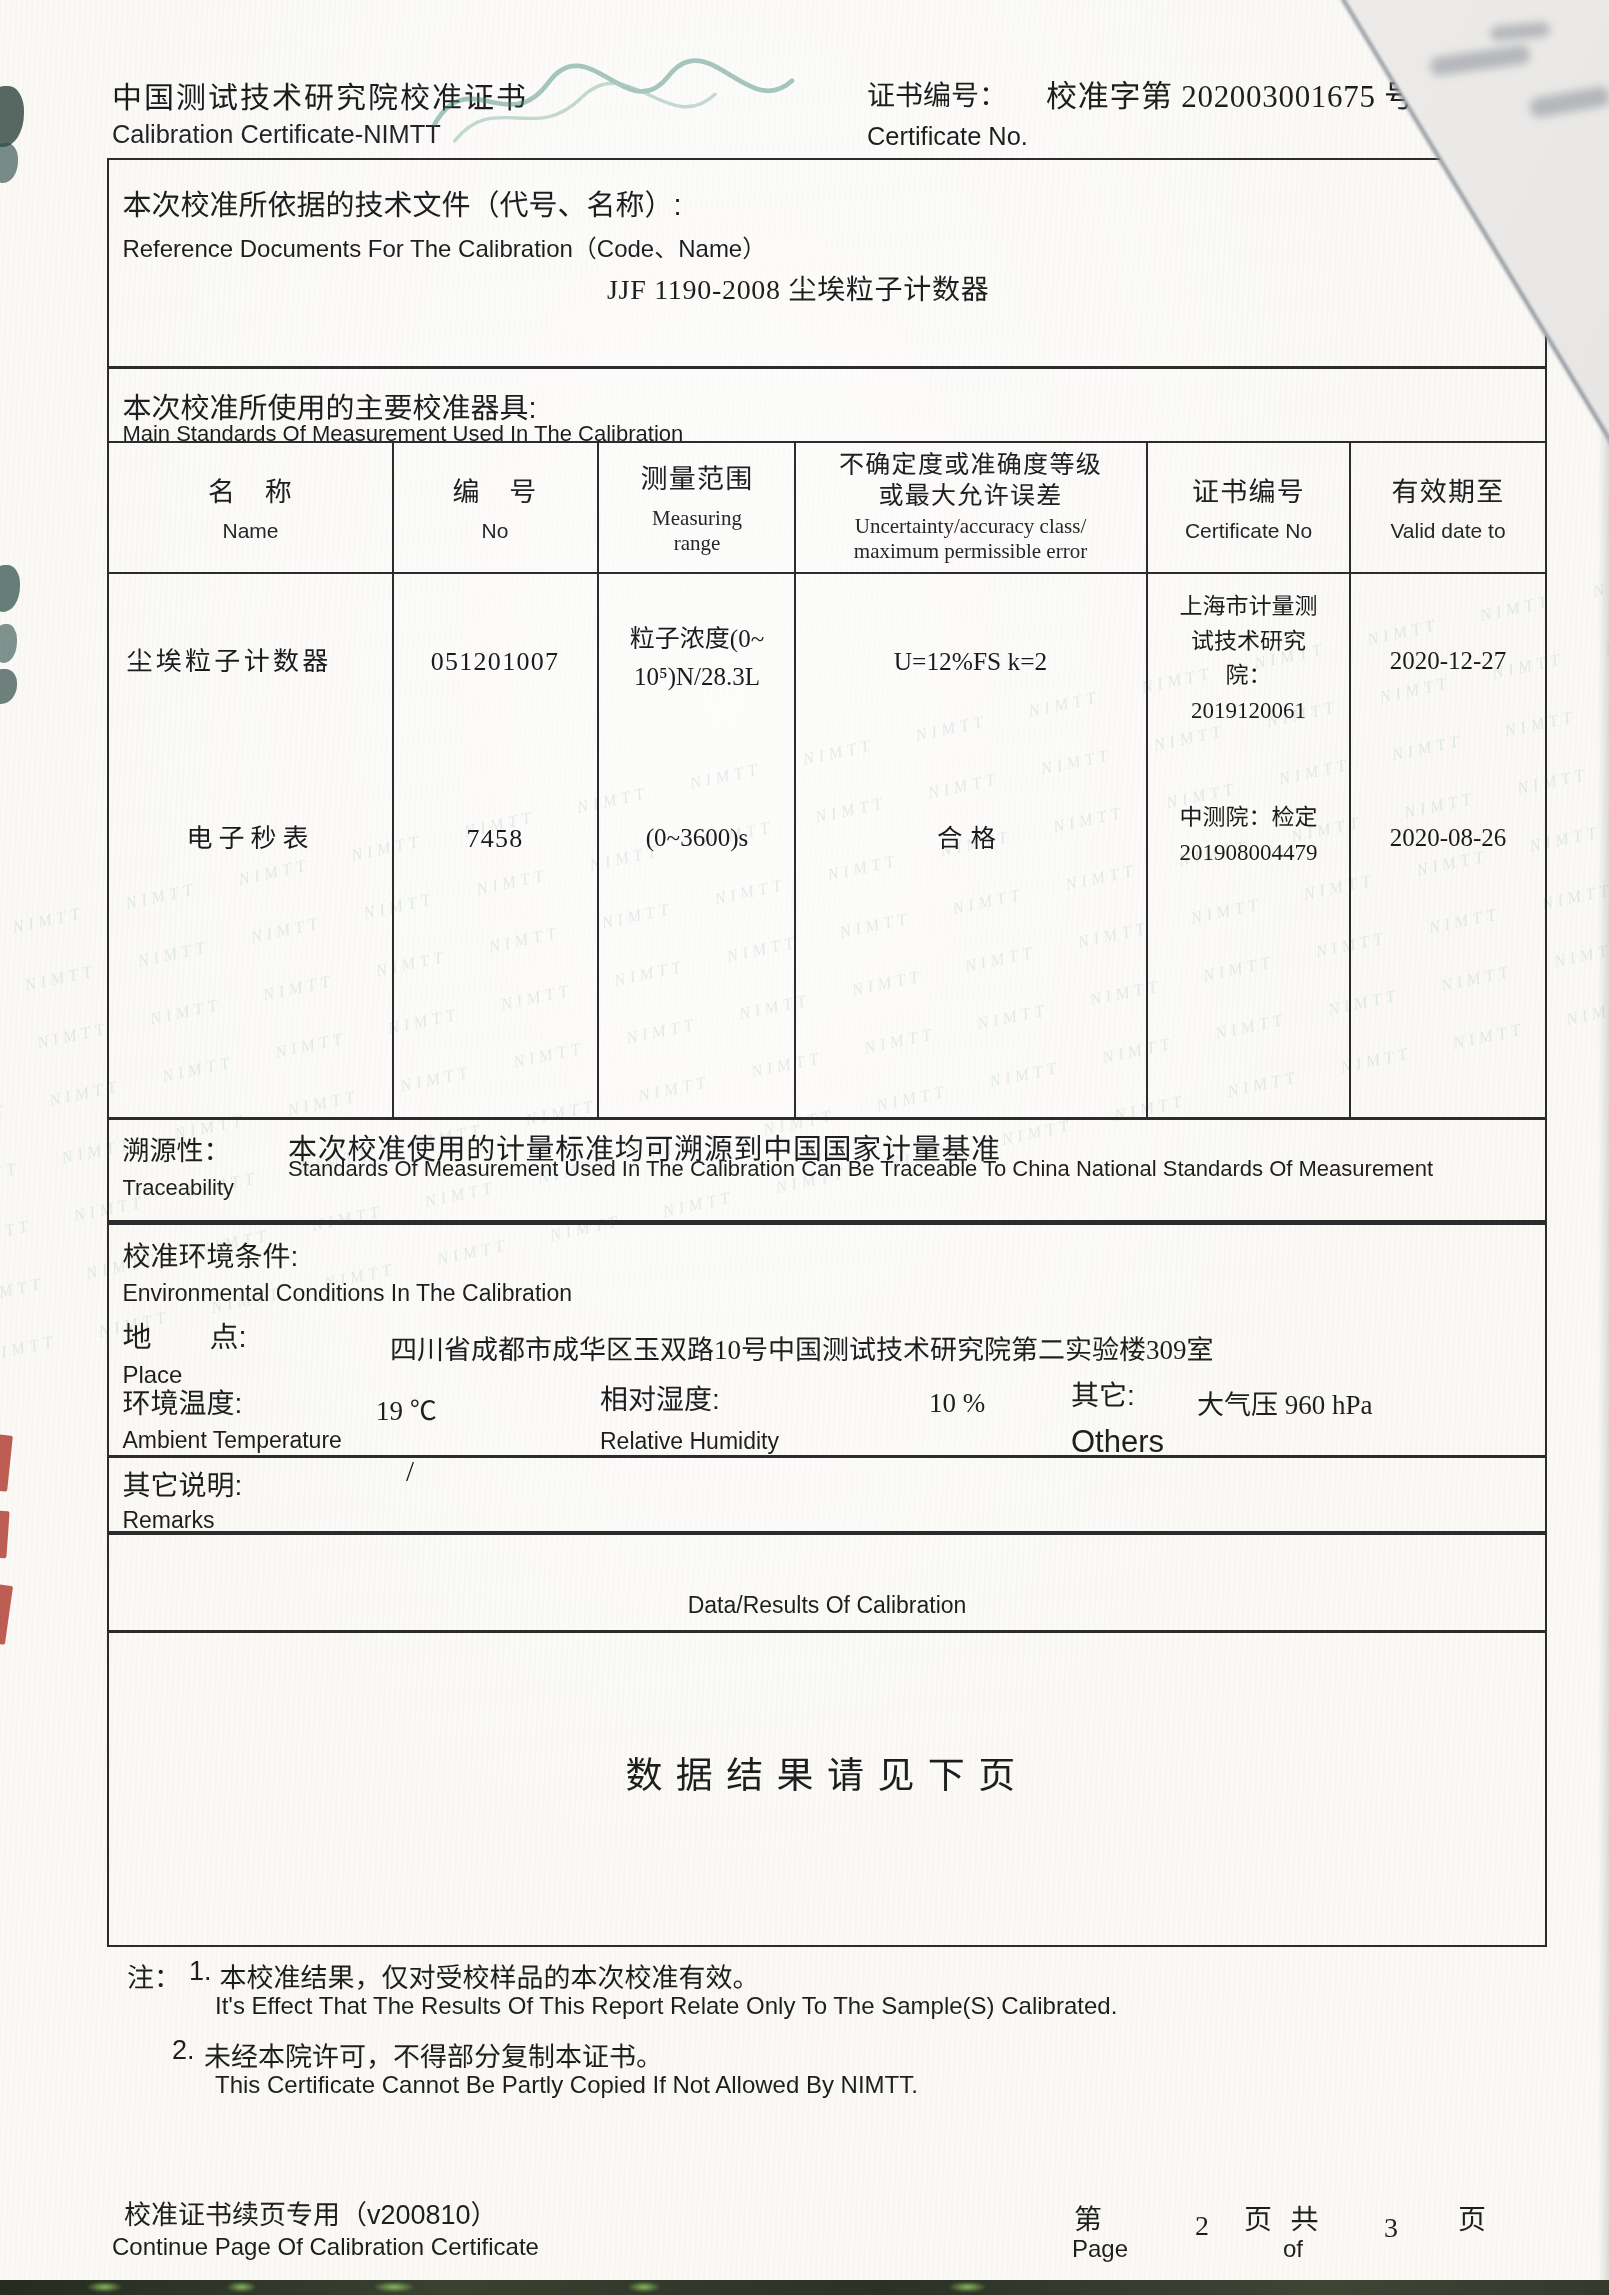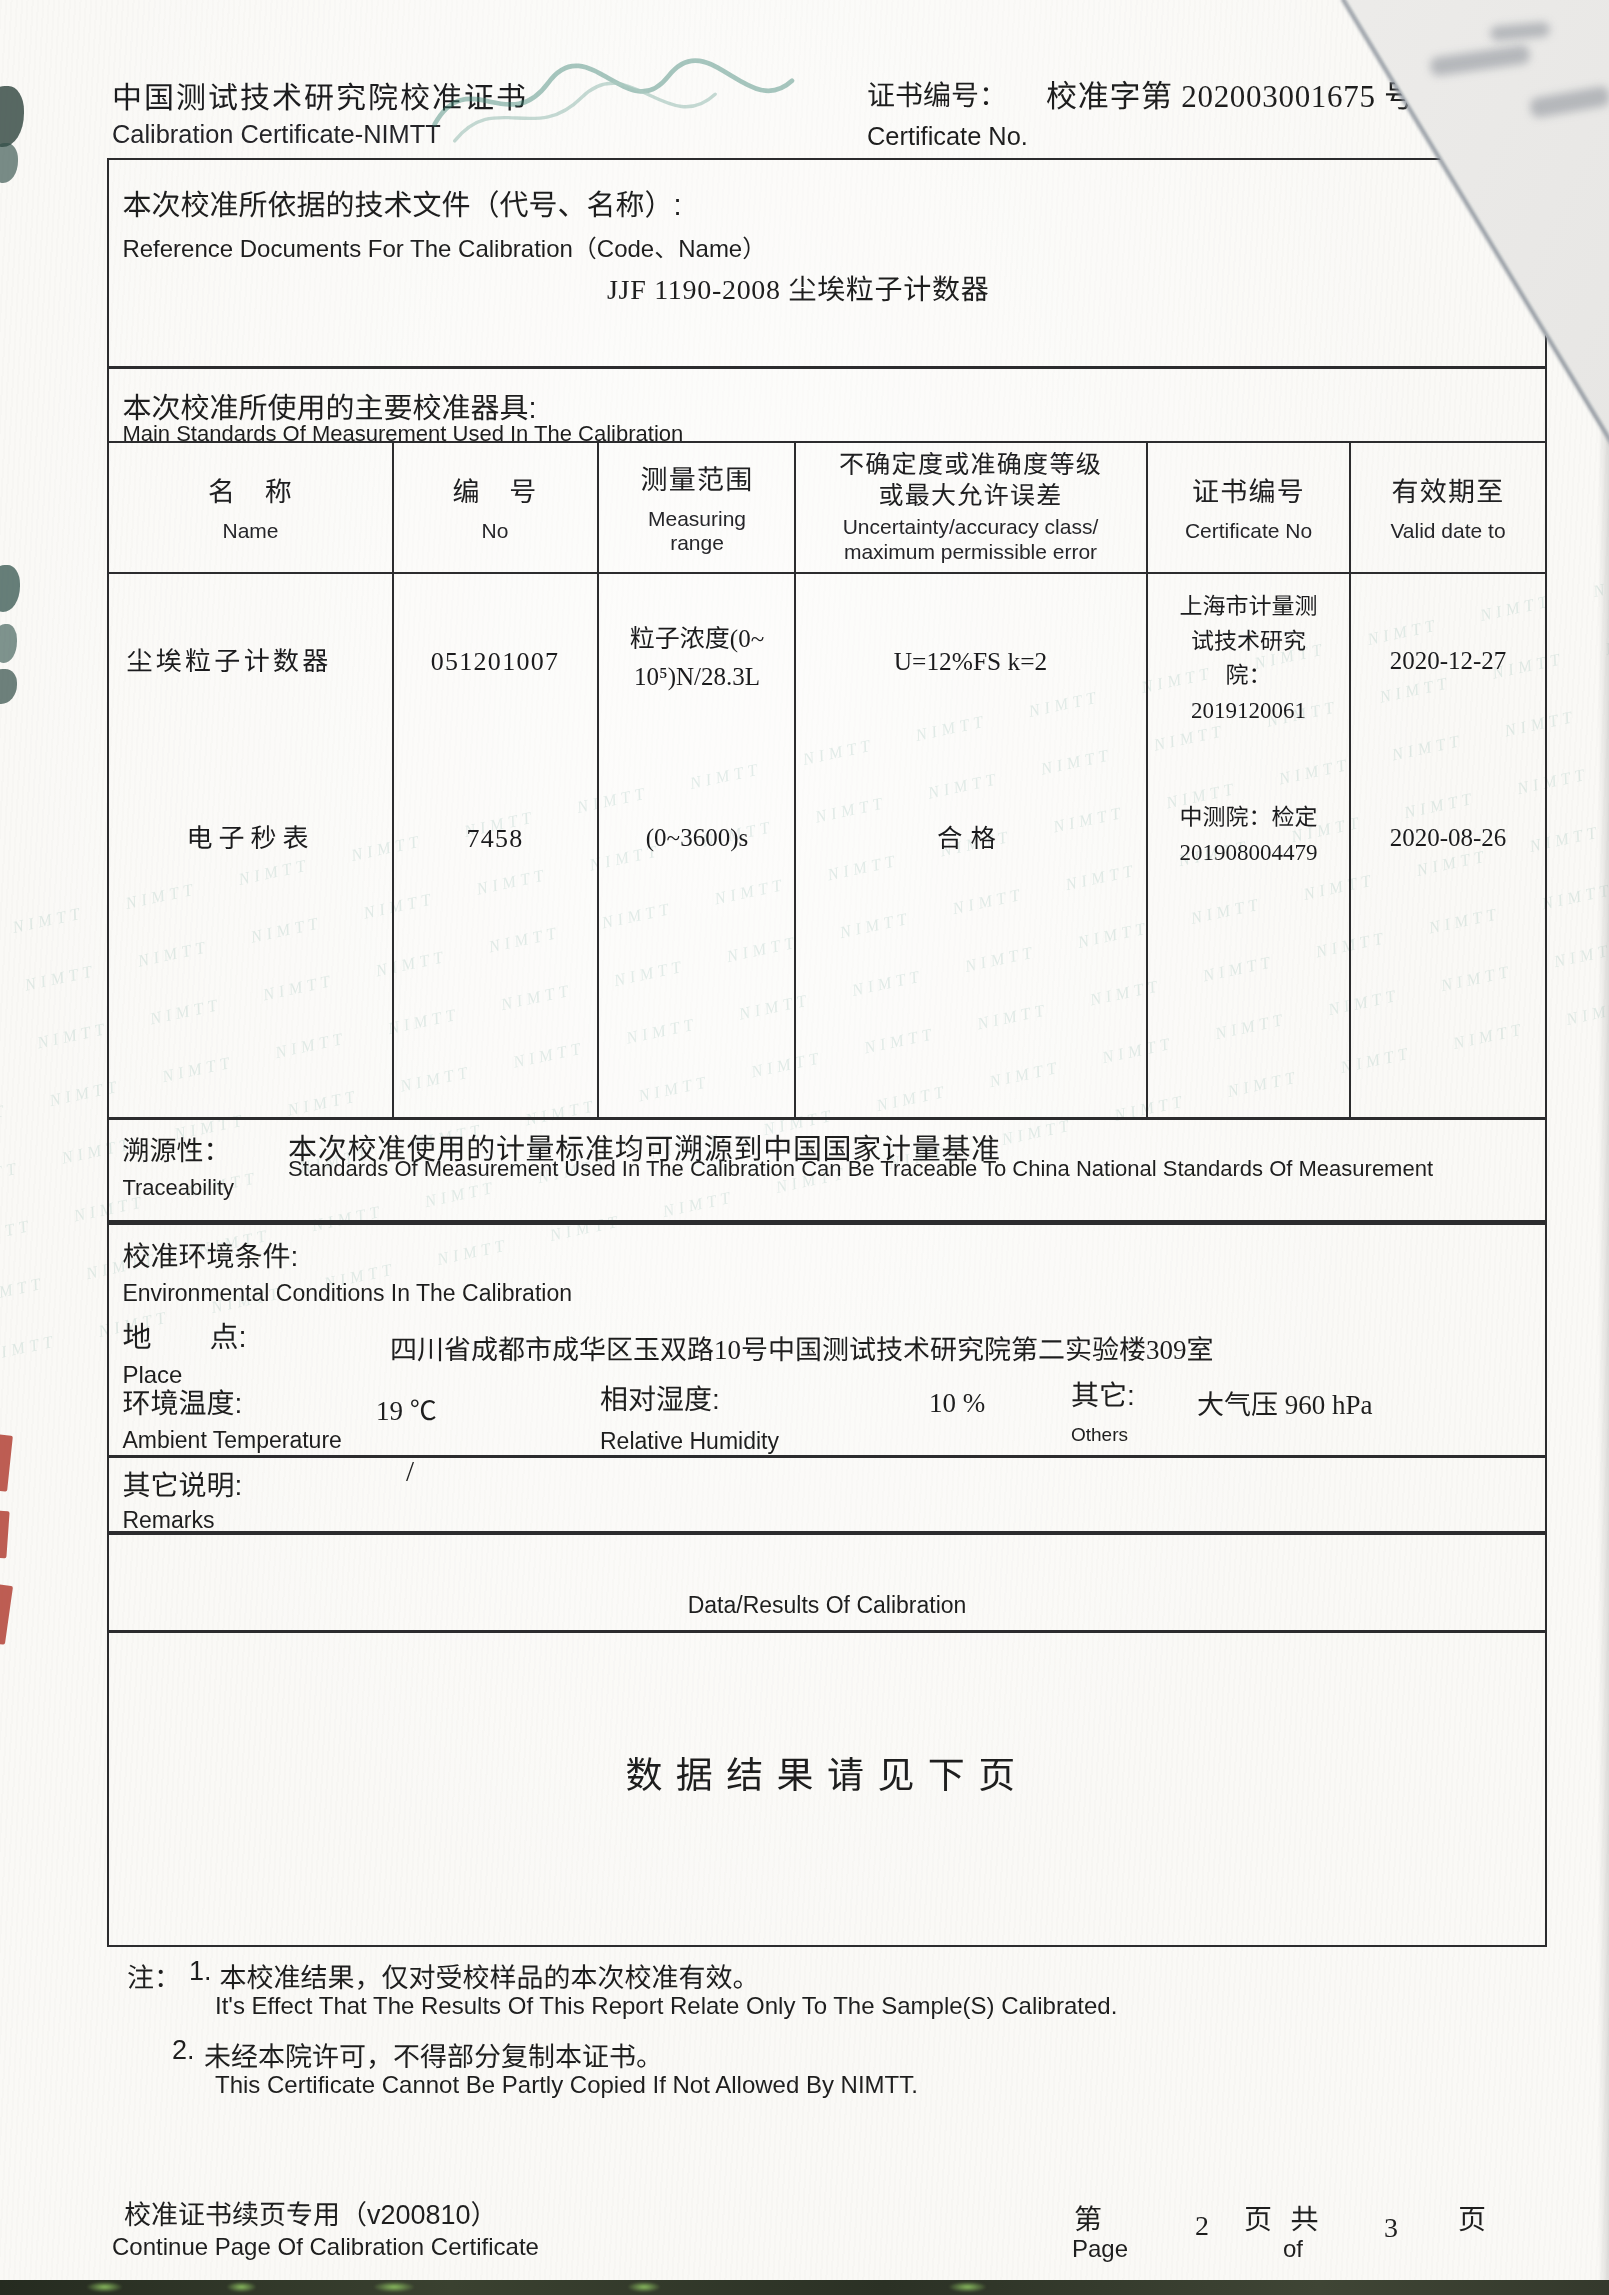--- a/index.html
+++ b/index.html
@@ -7,21 +7,21 @@
     position:relative;width:1609px;height:2295px;overflow:hidden;
     background:
       radial-gradient(ellipse at 45% 30%, rgba(255,255,255,.6), rgba(0,0,0,0) 60%),
       repeating-linear-gradient(93deg, rgba(0,0,0,.012) 0 2px, rgba(0,0,0,0) 2px 5.3px),
       #faf9f6;
     font-family:"Liberation Sans", sans-serif;color:#1e1e1e;
   }
   .abs{position:absolute;}
   .sans{font-family:"Liberation Sans", sans-serif;}
   .serif{font-family:"Liberation Serif", serif;}
-  .pre{white-space:pre-line;}
+  .pre{white-space:pre-line;font-family:Liberation Serif, serif;}
   .ctr{text-align:center;}
   
   .box{position:absolute;left:107px;top:158px;width:1436px;height:1785px;
        border:2.7px solid #2c2c2e;box-sizing:content-box;}
   .hl{position:absolute;left:0;width:100%;background:#2c2c2e;}
   .vl{position:absolute;width:2px;background:#2c2c2e;}
   .thcell{position:absolute;display:flex;flex-direction:column;align-items:center;
           justify-content:center;text-align:center;row-gap:9.4px;}
   .th-zh{font-size:27px;letter-spacing:1.3px;color:#202022;}
   .th-en{font-size:21px;color:#26262a;}
@@ -161,21 +161,21 @@
       <div class="abs sans" style="left:13.4px;top:1221px;font-size:28px;">环境温度:</div>
       <div class="abs serif" style="left:267px;top:1229px;font-size:27px;">19  ℃</div>
       <div class="abs sans" style="left:13.4px;top:1267px;font-size:23px;">Ambient Temperature</div>
 
       <div class="abs sans" style="left:491px;top:1217px;font-size:28px;">相对湿度:</div>
       <div class="abs serif" style="left:820px;top:1228px;font-size:27px;">10 %</div>
       <div class="abs sans" style="left:491px;top:1268px;font-size:23px;">Relative Humidity</div>
 
       <div class="abs sans" style="left:962px;top:1213px;font-size:28px;">其它:</div>
       <div class="abs serif" style="left:1088px;top:1223px;font-size:27px;">大气压  960 hPa</div>
-      <div class="abs sans" style="left:962px;top:1264px;font-size:19px;">Others</div>
+      <div class="abs sans" style="left:962px;top:1264px;font-size:31px;">Others</div>
 
       <div class="abs sans" style="left:13.4px;top:1303px;font-size:28px;">其它说明:</div>
       <div class="abs serif" style="left:297px;top:1295px;font-size:29px;">/</div>
       <div class="abs sans" style="left:13.4px;top:1347px;font-size:23px;">Remarks</div>
 
       <div class="abs sans ctr" style="left:0;top:1432px;width:100%;font-size:23px;">Data/Results Of Calibration</div>
 
       <div class="abs sans ctr" style="left:0;top:1585px;width:100%;font-size:37px;letter-spacing:13.4px;">数据结果请见下页</div>
     </div>
 

